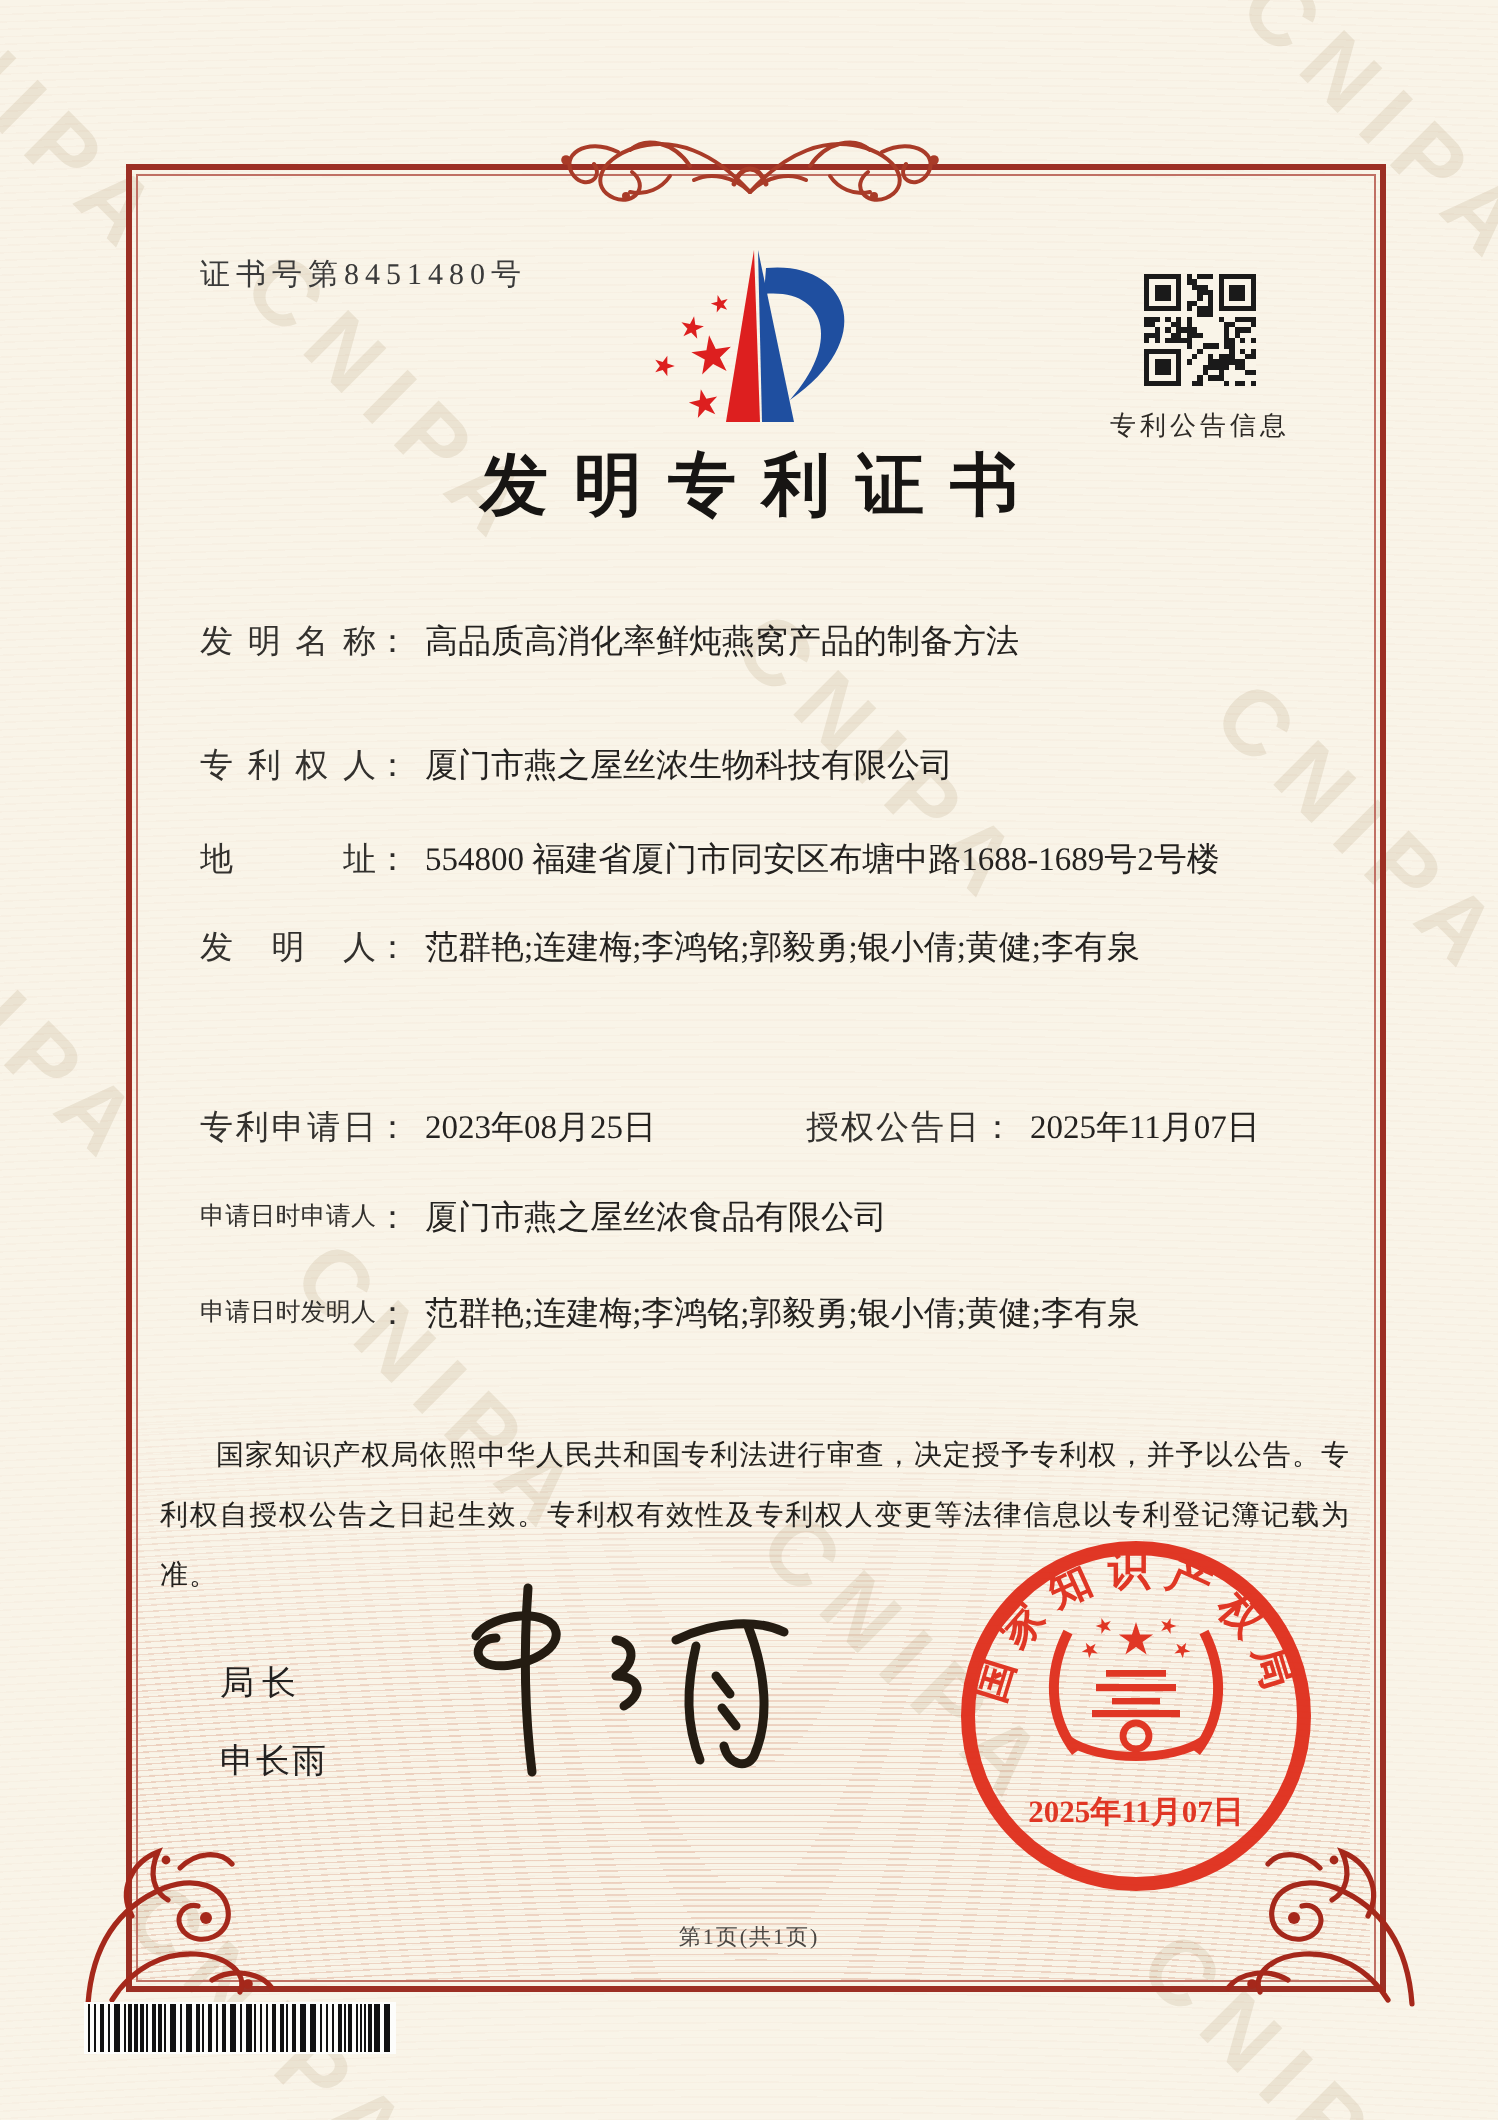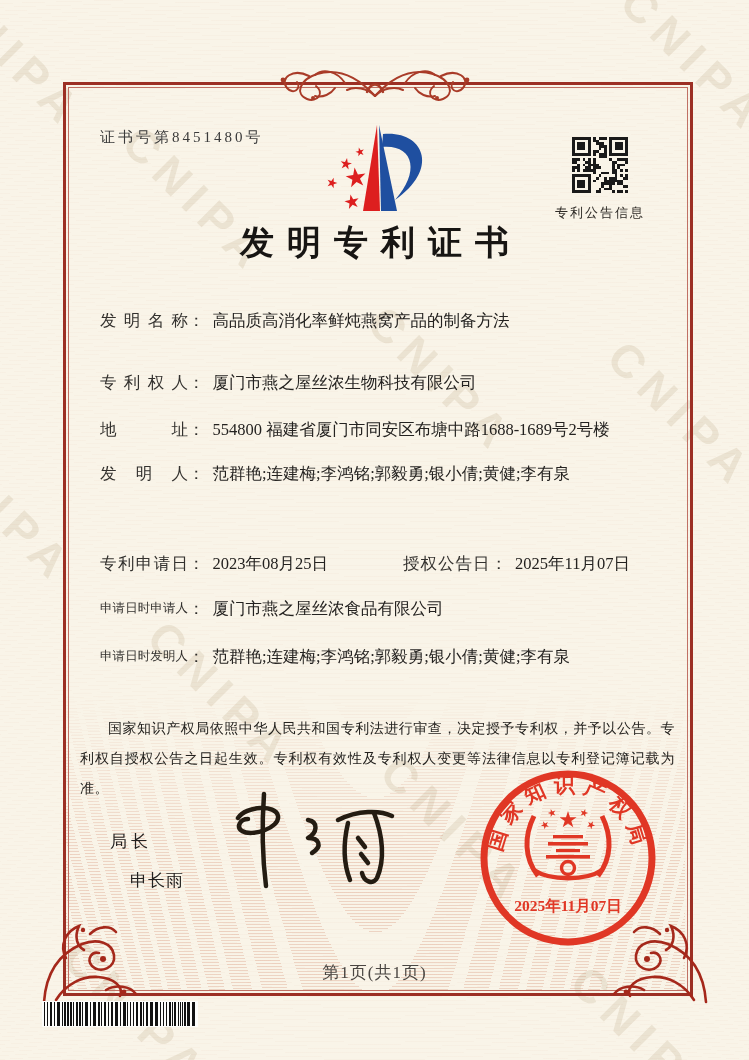--- a/index.html
+++ b/index.html
@@ -63,26 +63,26 @@
   .val{color:#242220;}
   .col-right{position:absolute;left:303px;top:0;}
   .col-right .rl{letter-spacing:1px;color:#33312e;}
   .statement{
     position:absolute;left:80px;right:74px;top:714px;
     font-size:14px;line-height:30px;letter-spacing:.5px;
     text-indent:2em;text-align:justify;color:#24221f;z-index:4;
   }
   .officer{position:absolute;left:110px;top:830px;z-index:4;font-size:17px;color:#232120;}
   .officer .o1{letter-spacing:4px;}
-  .officer .o2{margin-top:16px;letter-spacing:1px;margin-left:20px;}
+  .officer .o2{margin-top:16px;letter-spacing:1px;}
   .signature{position:absolute;left:212px;top:788px;width:195px;height:105px;z-index:4;}
   .seal{position:absolute;left:468px;top:758px;width:200px;height:200px;z-index:6;opacity:.96;}
   .footer-page{
     position:absolute;left:0;right:0;top:961px;text-align:center;z-index:4;
-    font-size:17px;letter-spacing:1px;color:#4a4642;
+    font-size:11px;letter-spacing:1px;color:#4a4642;
   }
   .barcode{
     position:absolute;left:42px;top:1001px;height:24px;z-index:4;
     display:flex;align-items:stretch;background:#fdfdfb;padding:1px 2px;
   }
   .barcode .bar{height:100%;}
 </style>
 </head>
 <body>
 

